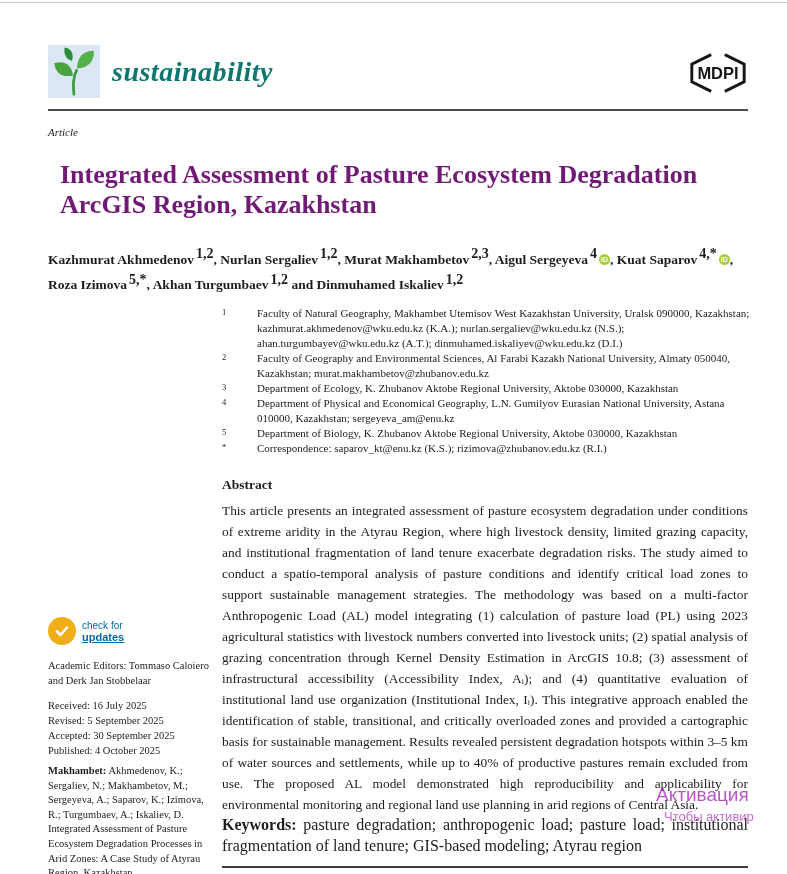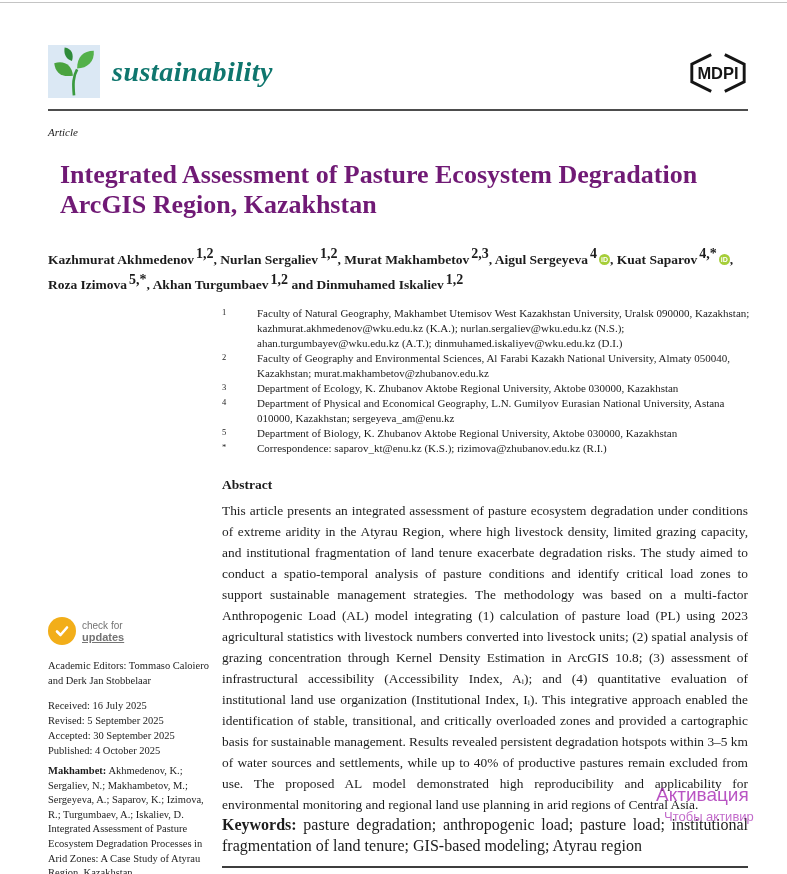--- a/index.html
+++ b/index.html
@@ -44,21 +44,21 @@
     font-size:13.4px;line-height:21px;text-align:justify;}
   .keywords{position:absolute;left:222px;top:814px;width:526px;
     font-size:16px;line-height:21px;text-align:justify;}
   .keywords .kw-label{font-weight:bold;}
   .bottom-rule{position:absolute;left:222px;top:866px;width:526px;height:2px;background:#3d3d3d;}
 
   
   .badge{position:absolute;left:48px;top:617px;display:flex;align-items:center;cursor:pointer;}
   .badge-circle{width:28px;height:28px;border-radius:50%;background:#f2ae19;
     display:flex;align-items:center;justify-content:center;}
-  .badge-text{margin-left:6px;font-family:"Liberation Sans",sans-serif;color:#737373;}
+  .badge-text{margin-left:6px;font-family:"Liberation Sans",sans-serif;color:#0369a1;}
   .badge-text .b1{font-size:10px;line-height:11px;}
   .badge-text .b2{font-size:11px;font-weight:bold;line-height:12px;text-decoration:underline;}
   .sidebar-block{position:absolute;left:48px;width:162px;font-size:10.5px;line-height:15px;color:#1c1c1c;}
   .editors{top:658px;}
   .dates{top:698px;}
   .citation{top:764px;line-height:14.6px;}
   .citation .cit-label{font-weight:bold;}
 
   
   .watermark{position:absolute;font-family:"Liberation Sans",sans-serif;color:#a21caf;white-space:nowrap;}

